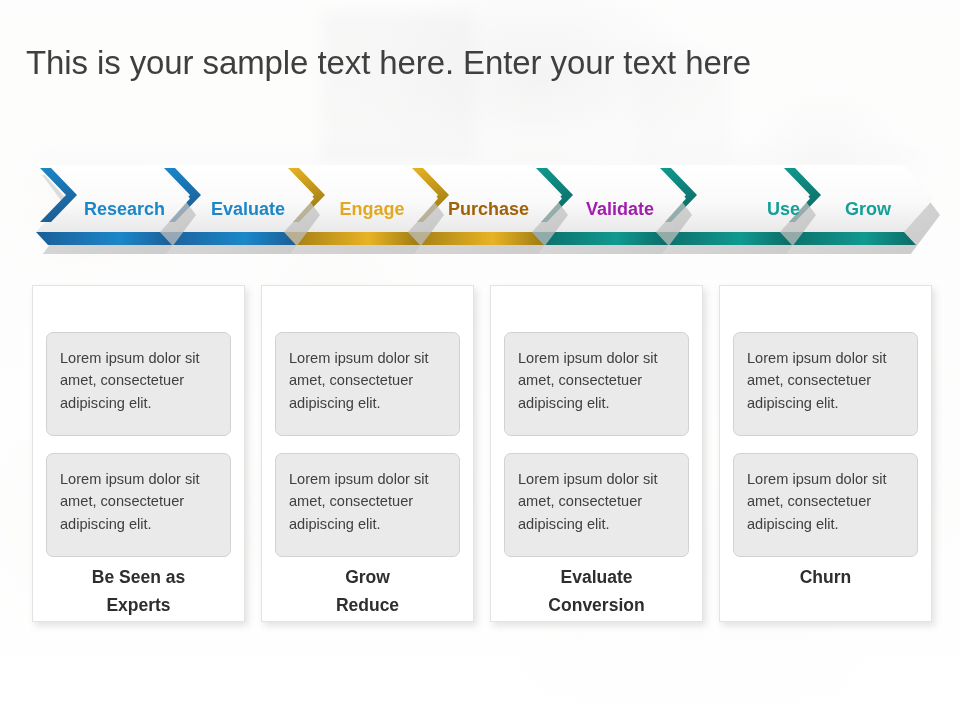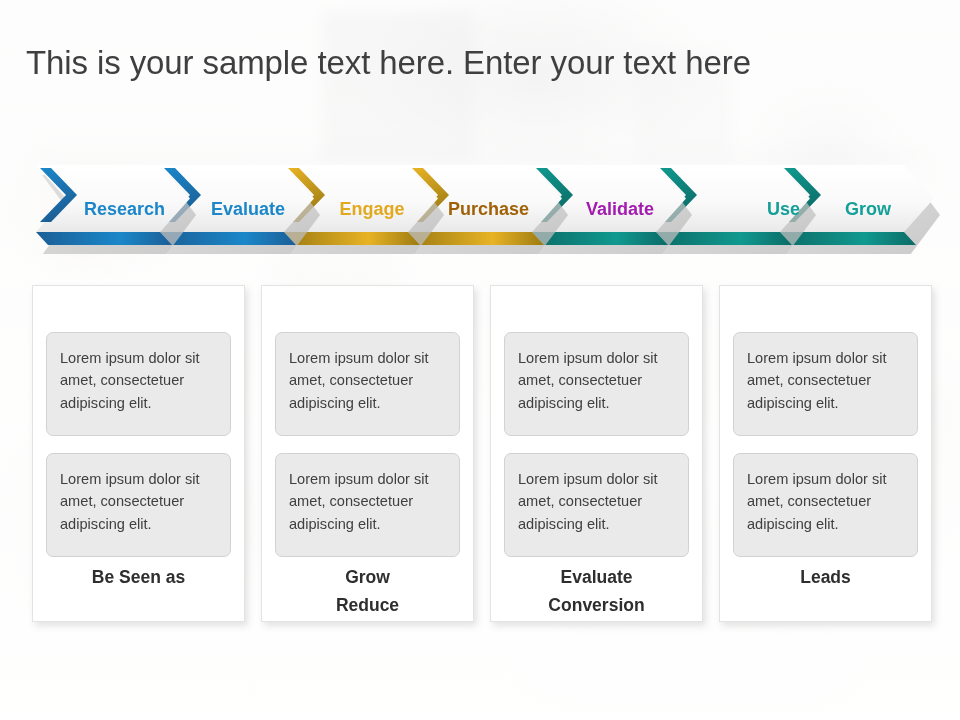--- a/index.html
+++ b/index.html
@@ -374,20 +374,21 @@
     </div>
 
   <div class="cards" id="cards">
       <div class="card" style="left: 32px;">
         <div class="card-body">
           <div class="bullet">Lorem ipsum dolor sit amet, consectetuer adipiscing elit.</div>
           <div class="bullet">Lorem ipsum dolor sit amet, consectetuer adipiscing elit.</div>
         </div>
         <div class="card-title">
           <div>Be Seen as</div>
+          <div>Experts</div>
         </div>
       </div>
       <div class="card" style="left: 261px;">
         <div class="card-body">
           <div class="bullet">Lorem ipsum dolor sit amet, consectetuer adipiscing elit.</div>
           <div class="bullet">Lorem ipsum dolor sit amet, consectetuer adipiscing elit.</div>
         </div>
         <div class="card-title">
           <div>Grow</div>
           <div>Reduce</div>
@@ -402,18 +403,18 @@
           <div>Evaluate</div>
           <div>Conversion</div>
         </div>
       </div>
       <div class="card" style="left: 719px;">
         <div class="card-body">
           <div class="bullet">Lorem ipsum dolor sit amet, consectetuer adipiscing elit.</div>
           <div class="bullet">Lorem ipsum dolor sit amet, consectetuer adipiscing elit.</div>
         </div>
         <div class="card-title">
-          <div>Leads</div>
+          <div>Churn</div>
         </div>
       </div>
     </div>
 
 </div>
 
 </body></html>

